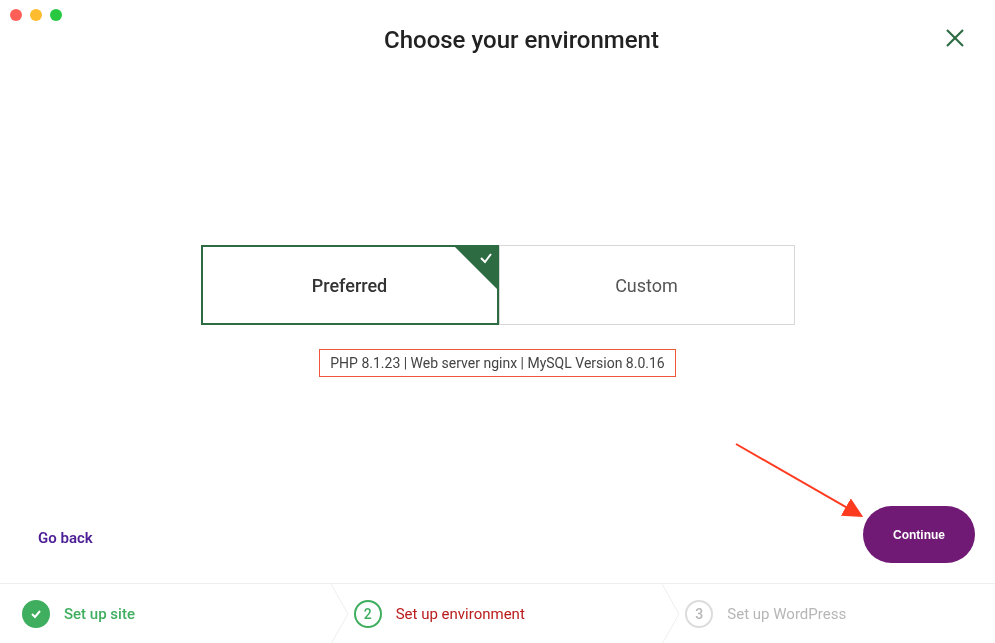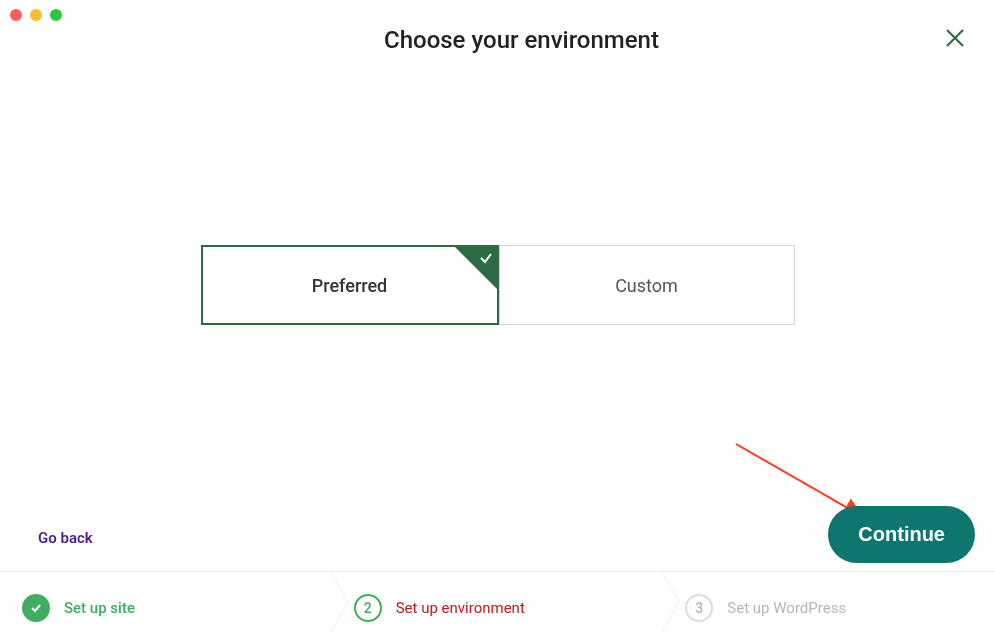--- a/index.html
+++ b/index.html
@@ -122,37 +122,37 @@
     color: #4c1d95;
     font-weight: 600;
     font-size: 15px;
     cursor: pointer;
   }
 
   .continue-btn {
     position: absolute;
     right: 20px;
     bottom: 80px;
-    background: #0f766e;
+    background: #701a75;
     color: #fff;
     border: none;
     border-radius: 999px;
     padding: 0 30px;
     height: 57px;
-    font-size: 20px;
+    font-size: 12px;
     font-weight: 600;
     cursor: pointer;
     margin-top: 38px;
   }
 
   
   .stepper {
     position: absolute;
     left: 0; right: 0; bottom: 0;
-    height: 72px;
+    height: 60px;
     display: flex;
     border-top: 1px solid #eee;
   }
   .step {
     flex: 1;
     display: flex;
     align-items: center;
     gap: 14px;
     padding-left: 22px;
     position: relative;
@@ -222,20 +222,23 @@
         <svg width="14" height="14" viewBox="0 0 14 14">
             <polyline points="2,7 6,11 12,3" fill="none" stroke="#fff" stroke-width="2"></polyline>
           </svg>
       </div>
     </div>
     <div class="tab">
       <span>Custom</span>
     </div>
   </div>
 
+  <div class="env-summary-box">
+    <span>PHP 8.1.23 | Web server nginx | MySQL Version 8.0.16</span>
+  </div>
 </div>
 
 <svg class="arrow-annot" width="160" height="100" viewBox="0 0 160 100">
   <defs>
     <marker id="ah" markerWidth="10" markerHeight="10" refX="7" refY="5" orient="auto">
       <path d="M0,0 L10,5 L0,10 z" fill="#ff3b1f"></path>
     </marker>
   </defs>
   <line x1="8" y1="8" x2="130" y2="78" stroke="#ff3b1f" stroke-width="2" marker-end="url(#ah)"></line>
 </svg>

